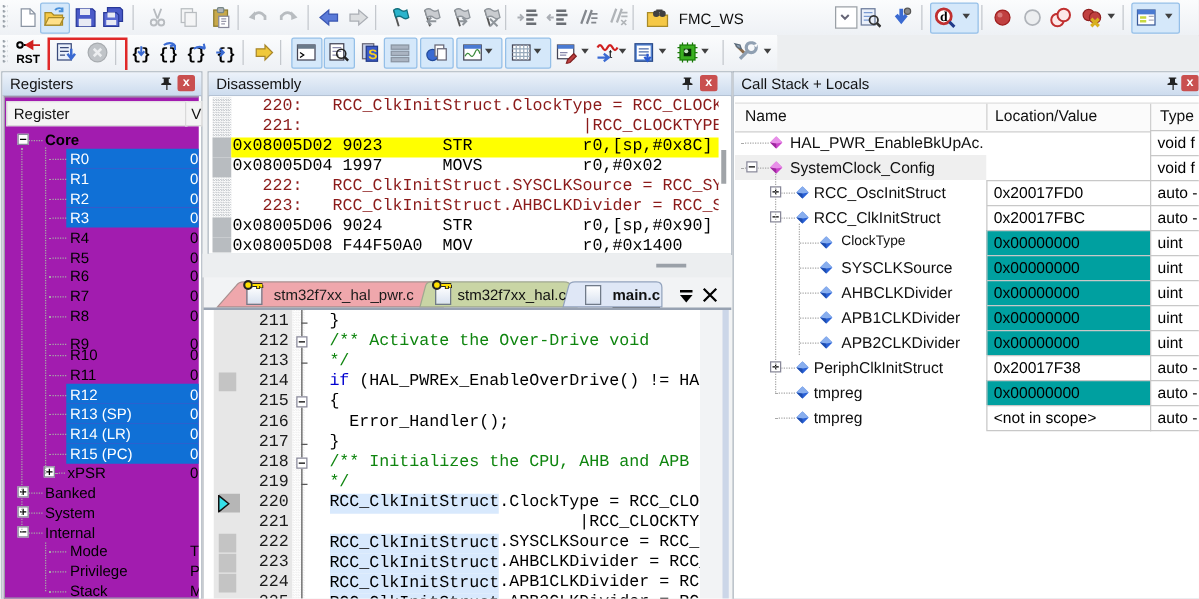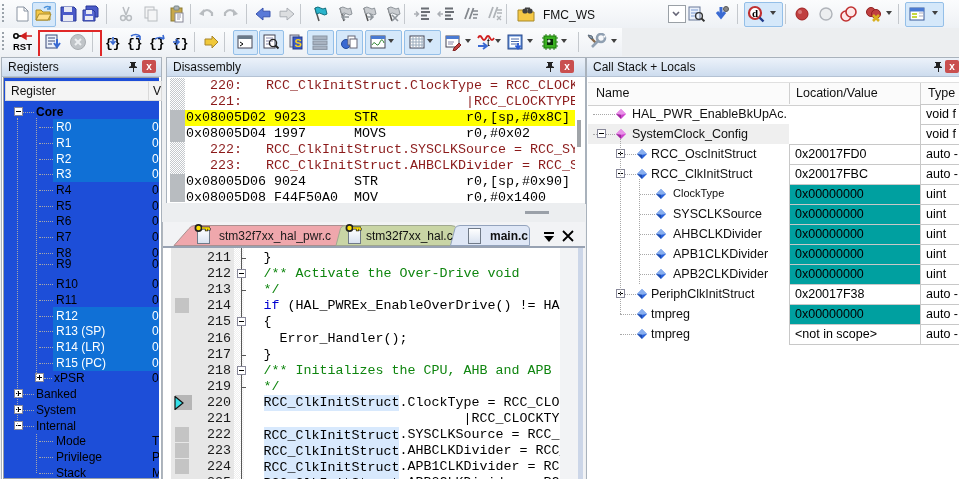--- a/index.html
+++ b/index.html
@@ -420,21 +420,21 @@
 <div id="dock" class="abs" style="left:0;top:56px;width:959px;height:423px;background:#eef0f2;"></div>
 
 <div id="regs" class="panel">
   <div class="ptitle">
       <span>Registers</span>
     <svg class="pin" style="left:126px" width="11" height="12" viewBox="0 0 11 12">
         <path d="M3 1h5v1l-1 0v3l2 1v1H6v4h-1V7H1V6l2-1V2L2 2V1z" fill="#222"></path>
       </svg>
     <div class="pclose" style="left:140px;">x</div>
   </div>
-  <div class="abs" style="left:1px;top:19px;width:155px;height:400px;background:#1d4ed8;border:1px solid #9aa0a8;border-right:none;">
+  <div class="abs" style="left:1px;top:19px;width:155px;height:400px;background:#a21caf;border:1px solid #9aa0a8;border-right:none;">
   <div class="hdrrow" style="left:1px;top:3px;width:143px;height:18px;">
         <span style="position:absolute;left:5px;top:2px;">Register</span>
       </div>
   <div class="hdrrow" style="left:144px;top:3px;width:12px;height:18px;">
         <span style="position:absolute;left:4px;top:2px;">V</span>
       </div>
   <div id="reglist" class="abs" style="left:0;top:25.5px;width:155px;height:376px;overflow:hidden;">
         <div class="rrow" style="top:0px;">
           <div class="dot" style="left:17px;top:8px;width:11px;"></div>
           <div class="tbx" style="left:8px;top:3px;">
@@ -484,21 +484,21 @@
         <div class="rrow" style="top:125.6px;">
           <div class="dot" style="left:33px;top:8px;width:14px;"></div>
           <span class="lab" style="left:50px;">R7</span>
           <span class="val" style="">0</span>
         </div>
         <div class="rrow" style="top:141.29999999999998px;">
           <div class="dot" style="left:33px;top:8px;width:14px;"></div>
           <span class="lab" style="left:50px;">R8</span>
           <span class="val" style="">0</span>
         </div>
-        <div class="rrow" style="top:152px;">
+        <div class="rrow" style="top:163px;">
           <div class="dot" style="left:33px;top:8px;width:14px;"></div>
           <span class="lab" style="left:50px;">R9</span>
           <span class="val" style="">0</span>
         </div>
         <div class="rrow" style="top:172.7px;">
           <div class="dot" style="left:33px;top:8px;width:14px;"></div>
           <span class="lab" style="left:50px;">R10</span>
           <span class="val" style="">0</span>
         </div>
         <div class="rrow" style="top:188.39999999999998px;">

